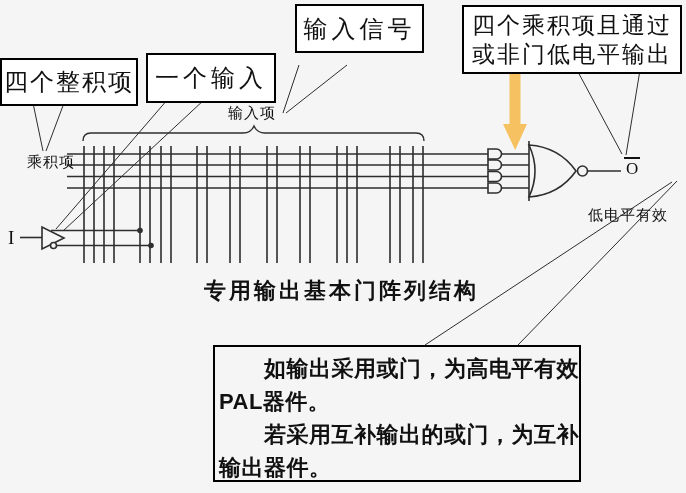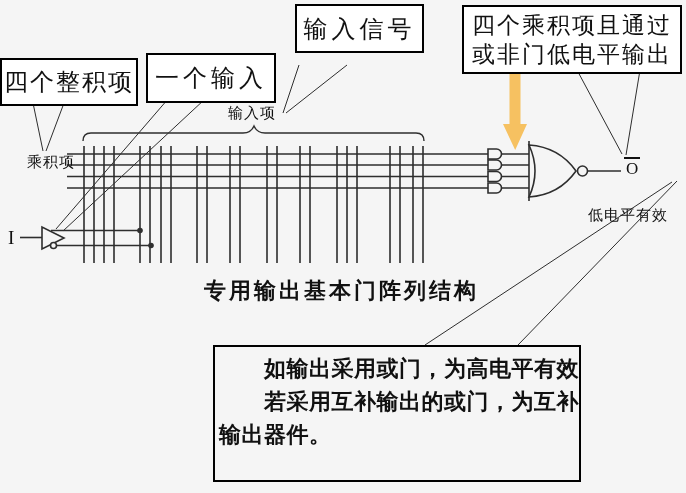--- a/index.html
+++ b/index.html
@@ -98,17 +98,18 @@
   <div class="io-label" style="left:624px;top:157px;">
     <span class="overline-o">O</span>
   </div>
 
   <div class="small-label" style="left:588px;top:182px;margin-top:24px;">低电平有效</div>
 
   <div id="caption">专用输出基本门阵列结构</div>
 
   <div id="note-box">
     <div>　　如输出采用或门，为高电平有效</div>
+    <div>PAL器件。</div>
     <div>　　若采用互补输出的或门，为互补</div>
     <div>输出器件。</div>
   </div>
 
 </div>
 
 </body></html>

